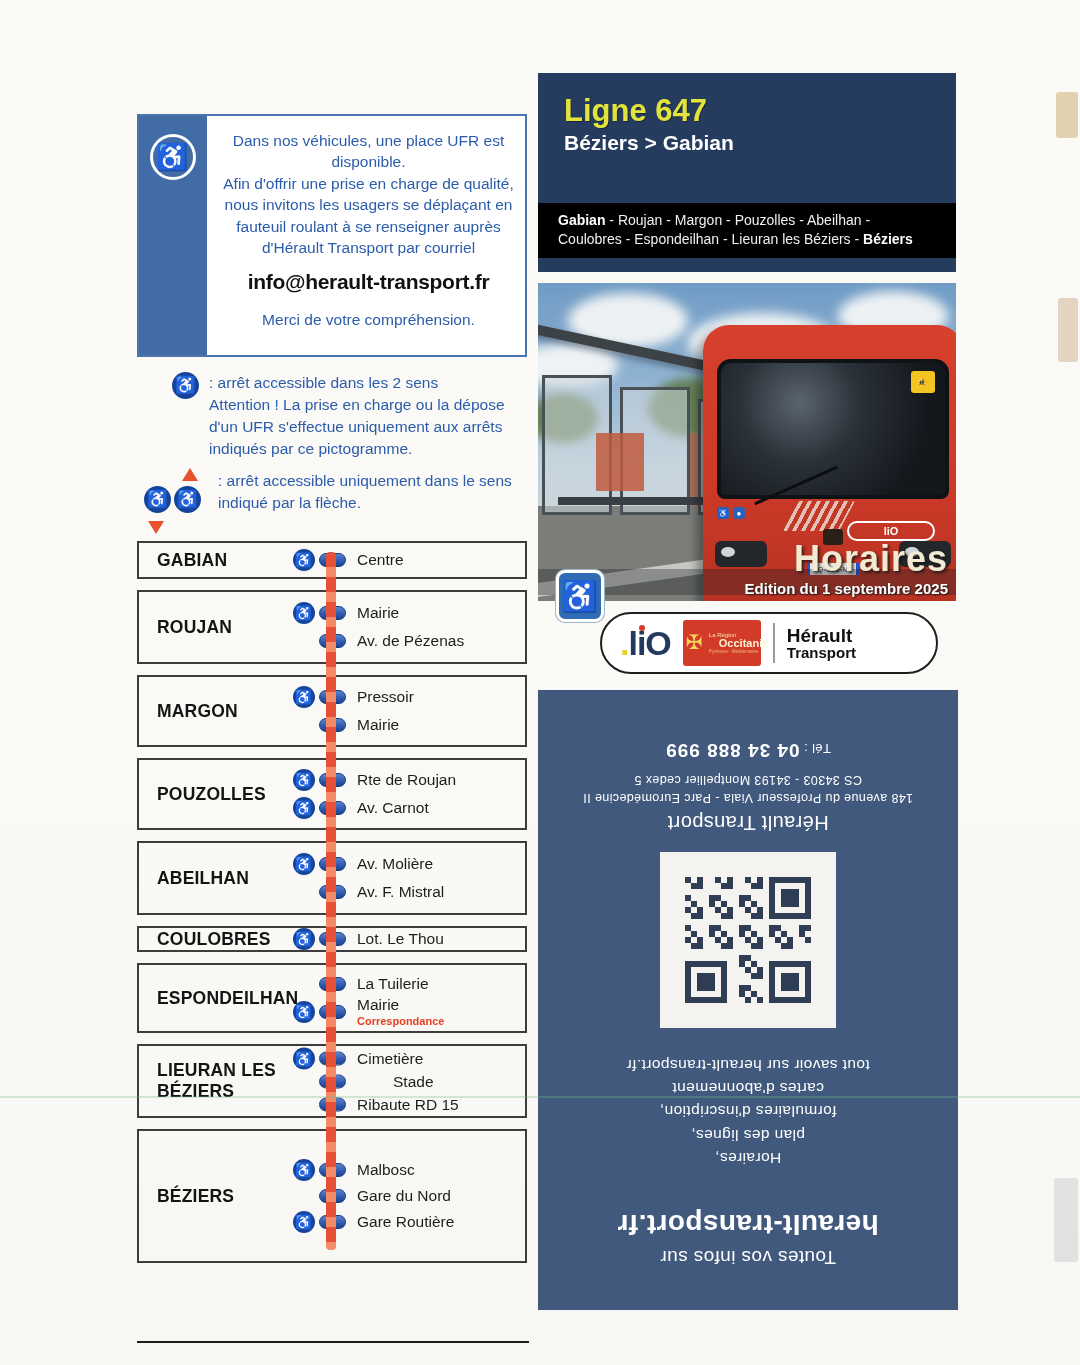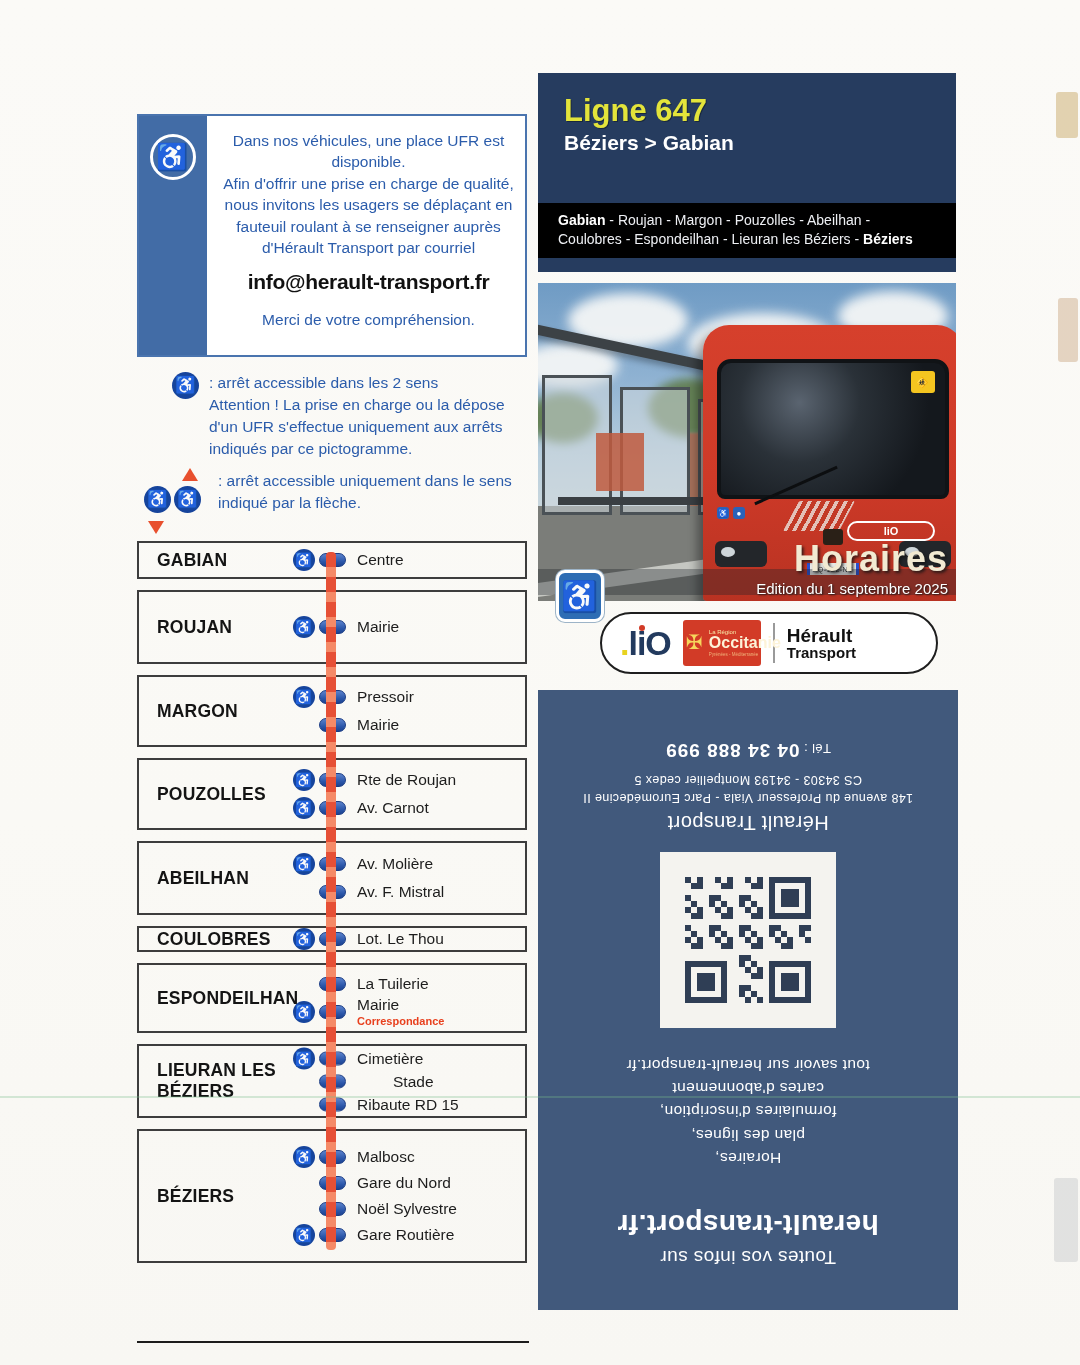--- a/index.html
+++ b/index.html
@@ -87,40 +87,40 @@
            border-left:3px solid #2a4fd0; border-right:3px solid #2a4fd0; font-size:7px; color:#333;
            display:flex; align-items:center; justify-content:center; letter-spacing:.5px; }
   .grill-emblem { position:absolute; left:50%; transform:translateX(-50%); bottom:56px; width:20px; height:16px;
                   background:#2a2017; border-radius:3px; }
   .bus-icons { position:absolute; left:14px; top:182px; display:flex; gap:4px; }
   .bus-icons span { width:12px; height:12px; background:#2a62b8; border-radius:3px; color:#fff; font-size:8px;
                     display:flex; align-items:center; justify-content:center; }
   .photo-caption { position:absolute; right:8px; bottom:4px; text-align:right; z-index:5;margin-left:48px; }
   .horaires { color:#f2ead2; font-weight:700; font-size:36px; letter-spacing:1px; line-height:1;
               text-shadow:2px 2px 3px rgba(20,20,20,.8); }
-  .edition { color:#fff; font-weight:400; font-size:15px; margin-top:3px; text-shadow:1px 1px 2px rgba(20,20,20,.9); }
+  .edition { color:#fff; font-weight:700; font-size:15px; margin-top:3px; text-shadow:1px 1px 2px rgba(20,20,20,.9); }
   .edition-band { position:absolute; left:0; right:0; bottom:6px; height:26px; background:rgba(30,35,40,.35); z-index:4; }
 
   .access-badge { position:absolute; left:556px; top:570px; width:48px; height:52px; background:#2e6db4;
                   border:3px solid #fff; border-radius:9px; box-shadow:0 0 0 1px #9db4c8;
                   display:flex; align-items:center; justify-content:center; color:#fff; font-size:30px; z-index:6; }
 
   
   .logo-pill { position:absolute; left:600px; top:612px; width:338px; height:62px; background:#fff;
                border:2px solid #1e1e1e; border-radius:32px; display:flex; align-items:center; z-index:5;
                padding:0 18px; gap:12px; }
   .lio-logo { font-weight:700; font-size:34px; color:#223a5e; letter-spacing:-1px; display:flex; align-items:baseline; line-height:1; }
   .lio-dot1 { color:#e8d31f; }
   .lio-i { position:relative; }
   .lio-i::after { content:""; position:absolute; left:2px; top:-1px; width:6px; height:6px; background:#d23b27; border-radius:50%; }
   .occ-block { width:78px; height:46px; background:#d23b27; border-radius:3px; color:#f6d75c; position:relative;
                display:flex; flex-direction:column; justify-content:center; padding-left:26px; }
   .occ-cross { position:absolute; left:3px; top:10px; font-size:20px; color:#f6d75c; }
   .occ-region { font-size:6px; color:#f8e8a8; }
-  .occ-name { font-size:16px; font-weight:700; color:#fdf3d8; line-height:1.05; }
+  .occ-name { font-size:11px; font-weight:700; color:#fdf3d8; line-height:1.05;margin-left:10px; }
   .occ-sub { font-size:4.5px; color:#f0b27a; }
   .pill-divider { width:2px; height:40px; background:#9a9a9a; flex:none; }
   .herault-logo { color:#111; font-weight:700; line-height:1.02; font-size:19px; }
   .herault-logo .l2 { font-size:15px; }
   .pill-caption { position:absolute; left:598px; top:664px; width:342px; text-align:center; z-index:6; }
   .pill-caption span.inner { background:#fff; padding:0 8px; font-size:13.5px; font-weight:700; color:#1e3050; }
   .pill-caption .accent { color:#d23b27; }
   .pill-caption::before, .pill-caption::after { content:""; position:absolute; top:9px; width:26px; height:2px; background:#1e1e1e; }
   .pill-caption::before { left:-14px; } .pill-caption::after { right:-14px; }
 
@@ -196,20 +196,26 @@
         <div class="town-box" style="height: 74px;">
           <div class="town-name">ROUJAN</div>
           <div class="rows">
             <div class="stop-row" style="height: 28px;">
               <span class="icon-slot">
                 <span class="acc-circle">♿</span>
                 <span class="stop-oval"></span>
               </span>
               <span class="stop-label">Mairie</span>
             </div>
+            <div class="stop-row" style="height: 28px;">
+              <span class="icon-slot">
+                <span class="stop-oval"></span>
+              </span>
+              <span class="stop-label">Av. de Pézenas</span>
+            </div>
           </div>
         </div>
         <div class="town-box" style="height: 72px;">
           <div class="town-name">MARGON</div>
           <div class="rows">
             <div class="stop-row" style="height: 28px;">
               <span class="icon-slot">
                 <span class="acc-circle">♿</span>
                 <span class="stop-oval"></span>
               </span>
@@ -322,26 +328,20 @@
                 <span class="acc-circle">♿</span>
                 <span class="stop-oval"></span>
               </span>
               <span class="stop-label">Malbosc</span>
             </div>
             <div class="stop-row" style="height: 26px;">
               <span class="icon-slot">
                 <span class="stop-oval">▼</span>
               </span>
               <span class="stop-label">Gare du Nord</span>
-            </div>
-            <div class="stop-row" style="height: 26px;">
-              <span class="icon-slot">
-                <span class="stop-oval">▲</span>
-              </span>
-              <span class="stop-label">Noël Sylvestre</span>
             </div>
             <div class="stop-row" style="height: 26px;">
               <span class="icon-slot">
                 <span class="acc-circle">♿</span>
                 <span class="stop-oval"></span>
               </span>
               <span class="stop-label">Gare Routière</span>
             </div>
           </div>
         </div>

